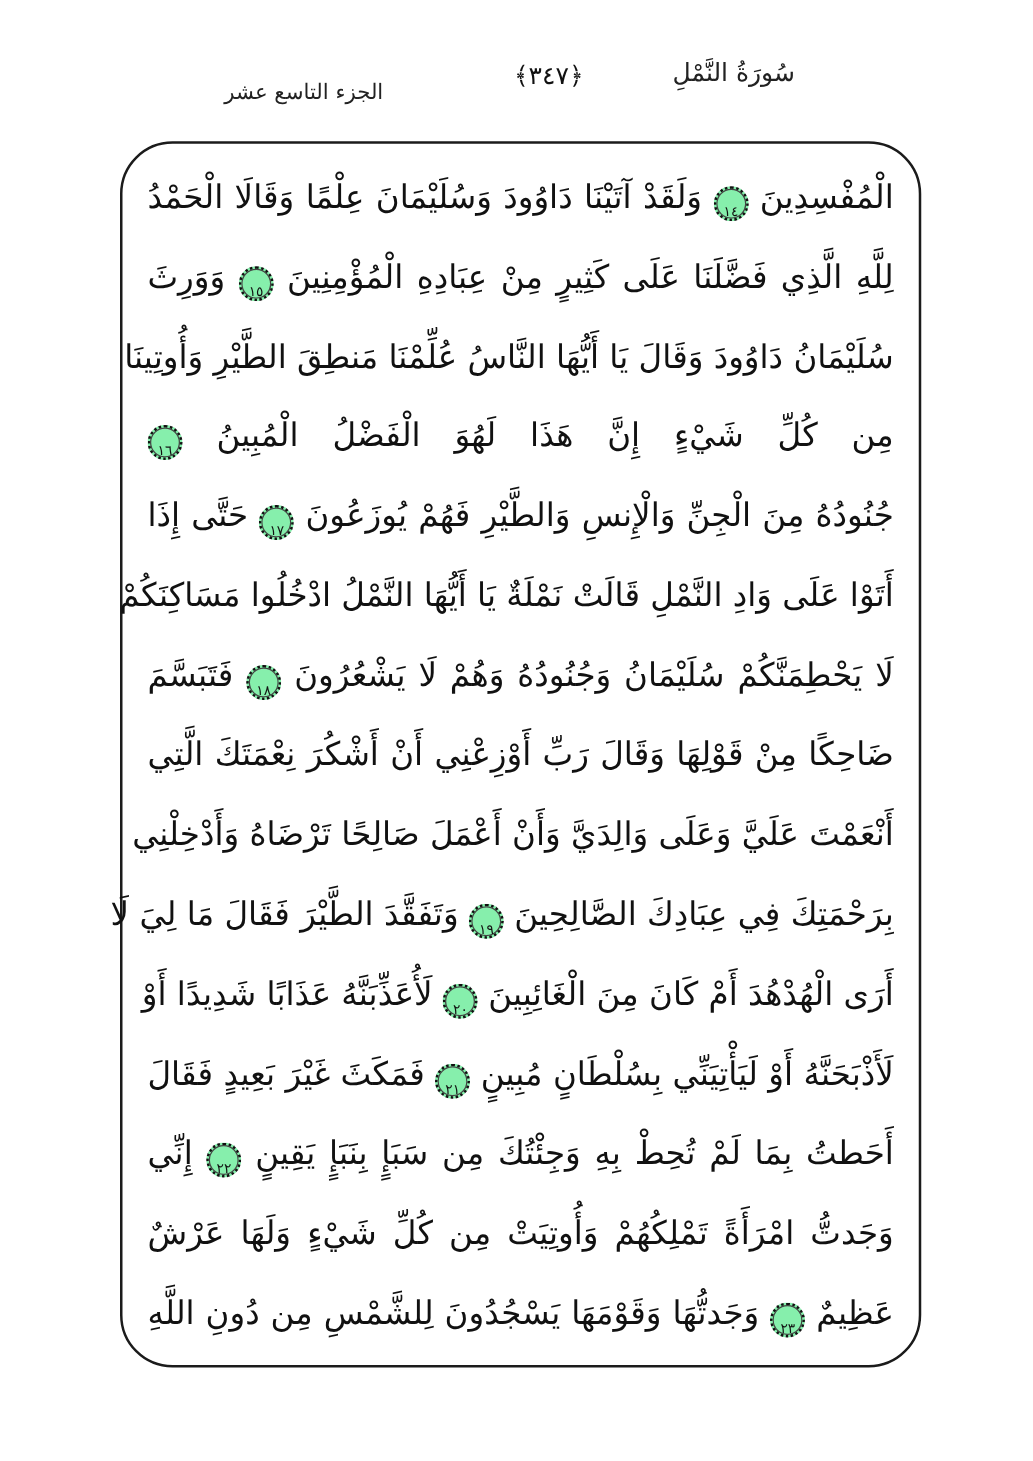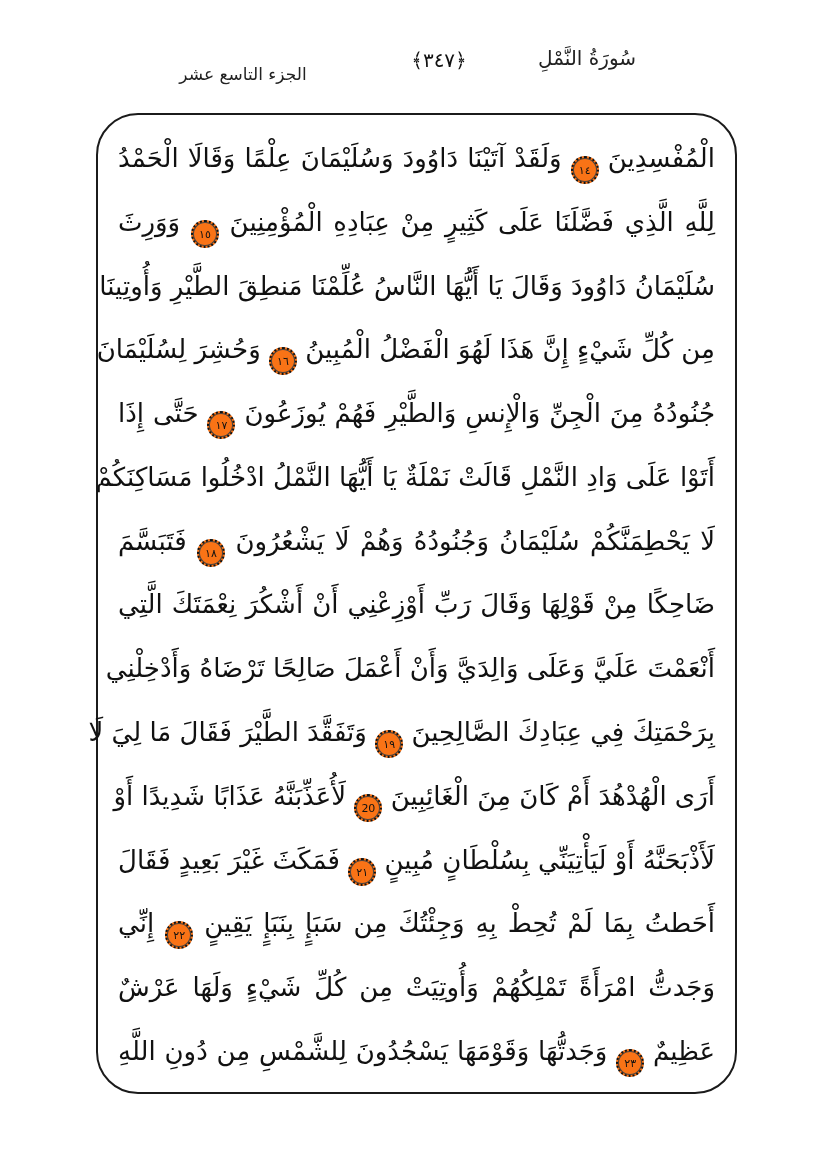--- a/index.html
+++ b/index.html
@@ -66,29 +66,29 @@
     color: #111;
     white-space: nowrap;
     text-align: justify;
     text-align-last: justify;
     overflow: visible;
   }
   .ayah-text { color: #111; }
   
   .ayah-marker {
     display: inline-flex;
-    align-items: center;
+    align-items: flex-end;
     justify-content: center;
     width: 28px; height: 28px;
     box-sizing: border-box;
     border: 2px dotted #111;
     border-radius: 50%;
     box-shadow: inset 0 0 0 1px #444;
     vertical-align: -7px;
-    background: #f97316;
+    background: #86efac;
   }
   .ayah-number {
     font-size: 11px;
     line-height: 1;
     color: #111;
     direction: rtl;
     padding-top: 1px;
   }
 </style>
 </head>
@@ -106,35 +106,35 @@
     <div class="quran-text">
         <div class="quran-line" lang="ar" dir="rtl"><span class="ayah-text">الْمُفْسِدِينَ</span> <span class="ayah-marker">
             <span class="ayah-number">١٤</span>
           </span> <span class="ayah-text">وَلَقَدْ آتَيْنَا دَاوُودَ وَسُلَيْمَانَ عِلْمًا وَقَالَا الْحَمْدُ</span></div>
         <div class="quran-line" lang="ar" dir="rtl"><span class="ayah-text">لِلَّهِ الَّذِي فَضَّلَنَا عَلَى كَثِيرٍ مِنْ عِبَادِهِ الْمُؤْمِنِينَ</span> <span class="ayah-marker">
             <span class="ayah-number">١٥</span>
           </span> <span class="ayah-text">وَوَرِثَ</span></div>
         <div class="quran-line" lang="ar" dir="rtl"><span class="ayah-text">سُلَيْمَانُ دَاوُودَ وَقَالَ يَا أَيُّهَا النَّاسُ عُلِّمْنَا مَنطِقَ الطَّيْرِ وَأُوتِينَا</span></div>
         <div class="quran-line" lang="ar" dir="rtl"><span class="ayah-text">مِن كُلِّ شَيْءٍ إِنَّ هَذَا لَهُوَ الْفَضْلُ الْمُبِينُ</span> <span class="ayah-marker">
             <span class="ayah-number">١٦</span>
-          </span> <span class="ayah-text">وَحُشِرَ لِسُلَيْمَانَ</span></div>
+          </span> </div>
         <div class="quran-line" lang="ar" dir="rtl"><span class="ayah-text">جُنُودُهُ مِنَ الْجِنِّ وَالْإِنسِ وَالطَّيْرِ فَهُمْ يُوزَعُونَ</span> <span class="ayah-marker">
             <span class="ayah-number">١٧</span>
           </span> <span class="ayah-text">حَتَّى إِذَا</span></div>
         <div class="quran-line" lang="ar" dir="rtl"><span class="ayah-text">أَتَوْا عَلَى وَادِ النَّمْلِ قَالَتْ نَمْلَةٌ يَا أَيُّهَا النَّمْلُ ادْخُلُوا مَسَاكِنَكُمْ</span></div>
         <div class="quran-line" lang="ar" dir="rtl"><span class="ayah-text">لَا يَحْطِمَنَّكُمْ سُلَيْمَانُ وَجُنُودُهُ وَهُمْ لَا يَشْعُرُونَ</span> <span class="ayah-marker">
             <span class="ayah-number">١٨</span>
           </span> <span class="ayah-text">فَتَبَسَّمَ</span></div>
         <div class="quran-line" lang="ar" dir="rtl"><span class="ayah-text">ضَاحِكًا مِنْ قَوْلِهَا وَقَالَ رَبِّ أَوْزِعْنِي أَنْ أَشْكُرَ نِعْمَتَكَ الَّتِي</span></div>
         <div class="quran-line" lang="ar" dir="rtl"><span class="ayah-text">أَنْعَمْتَ عَلَيَّ وَعَلَى وَالِدَيَّ وَأَنْ أَعْمَلَ صَالِحًا تَرْضَاهُ وَأَدْخِلْنِي</span></div>
         <div class="quran-line" lang="ar" dir="rtl"><span class="ayah-text">بِرَحْمَتِكَ فِي عِبَادِكَ الصَّالِحِينَ</span> <span class="ayah-marker">
             <span class="ayah-number">١٩</span>
           </span> <span class="ayah-text">وَتَفَقَّدَ الطَّيْرَ فَقَالَ مَا لِيَ لَا</span></div>
         <div class="quran-line" lang="ar" dir="rtl"><span class="ayah-text">أَرَى الْهُدْهُدَ أَمْ كَانَ مِنَ الْغَائِبِينَ</span> <span class="ayah-marker">
-            <span class="ayah-number">20</span>
+            <span class="ayah-number">٢٠</span>
           </span> <span class="ayah-text">لَأُعَذِّبَنَّهُ عَذَابًا شَدِيدًا أَوْ</span></div>
         <div class="quran-line" lang="ar" dir="rtl"><span class="ayah-text">لَأَذْبَحَنَّهُ أَوْ لَيَأْتِيَنِّي بِسُلْطَانٍ مُبِينٍ</span> <span class="ayah-marker">
             <span class="ayah-number">٢١</span>
           </span> <span class="ayah-text">فَمَكَثَ غَيْرَ بَعِيدٍ فَقَالَ</span></div>
         <div class="quran-line" lang="ar" dir="rtl"><span class="ayah-text">أَحَطتُ بِمَا لَمْ تُحِطْ بِهِ وَجِئْتُكَ مِن سَبَإٍ بِنَبَإٍ يَقِينٍ</span> <span class="ayah-marker">
             <span class="ayah-number">٢٢</span>
           </span> <span class="ayah-text">إِنِّي</span></div>
         <div class="quran-line" lang="ar" dir="rtl"><span class="ayah-text">وَجَدتُّ امْرَأَةً تَمْلِكُهُمْ وَأُوتِيَتْ مِن كُلِّ شَيْءٍ وَلَهَا عَرْشٌ</span></div>
         <div class="quran-line" lang="ar" dir="rtl"><span class="ayah-text">عَظِيمٌ</span> <span class="ayah-marker">
             <span class="ayah-number">٢٣</span>

